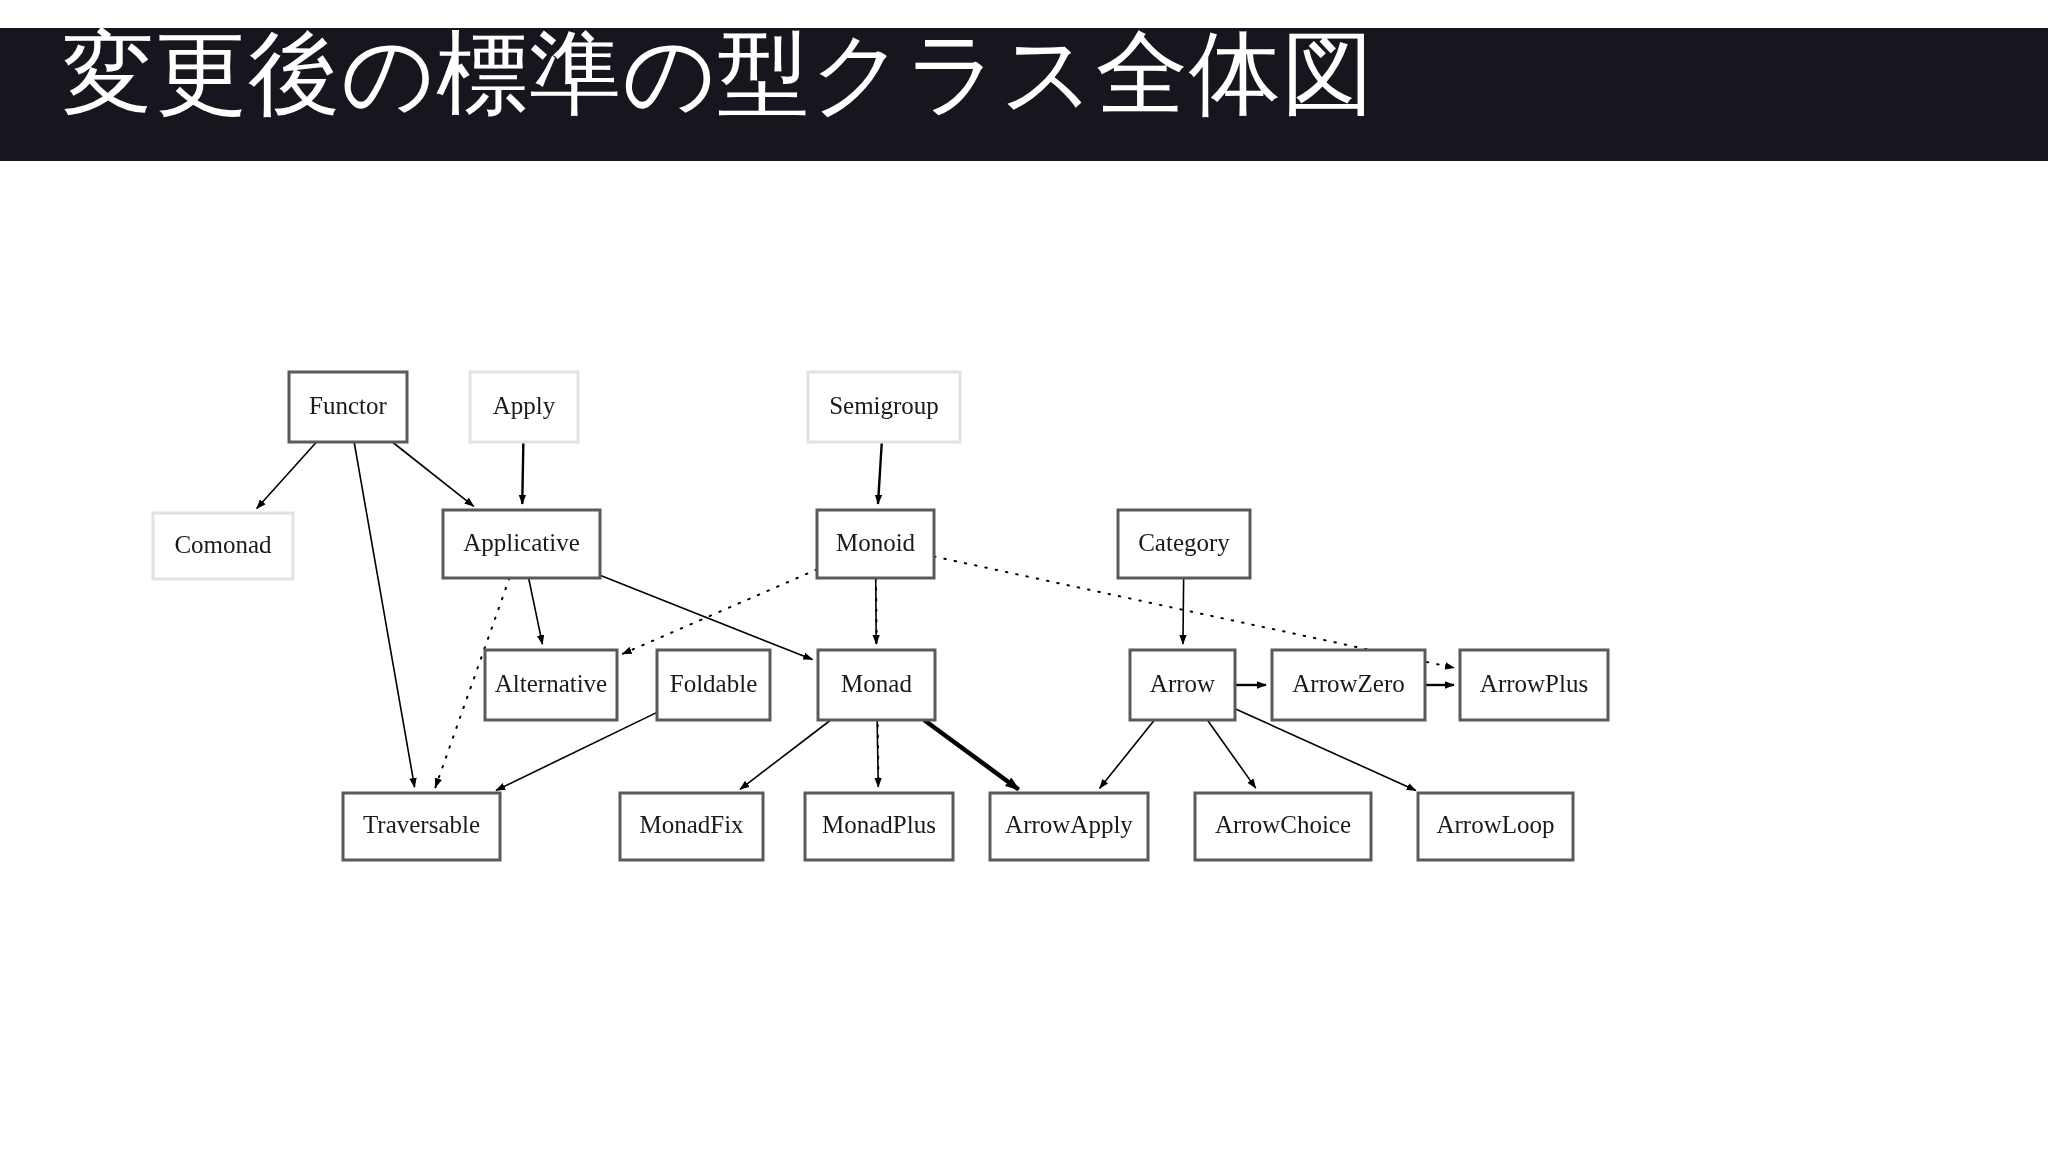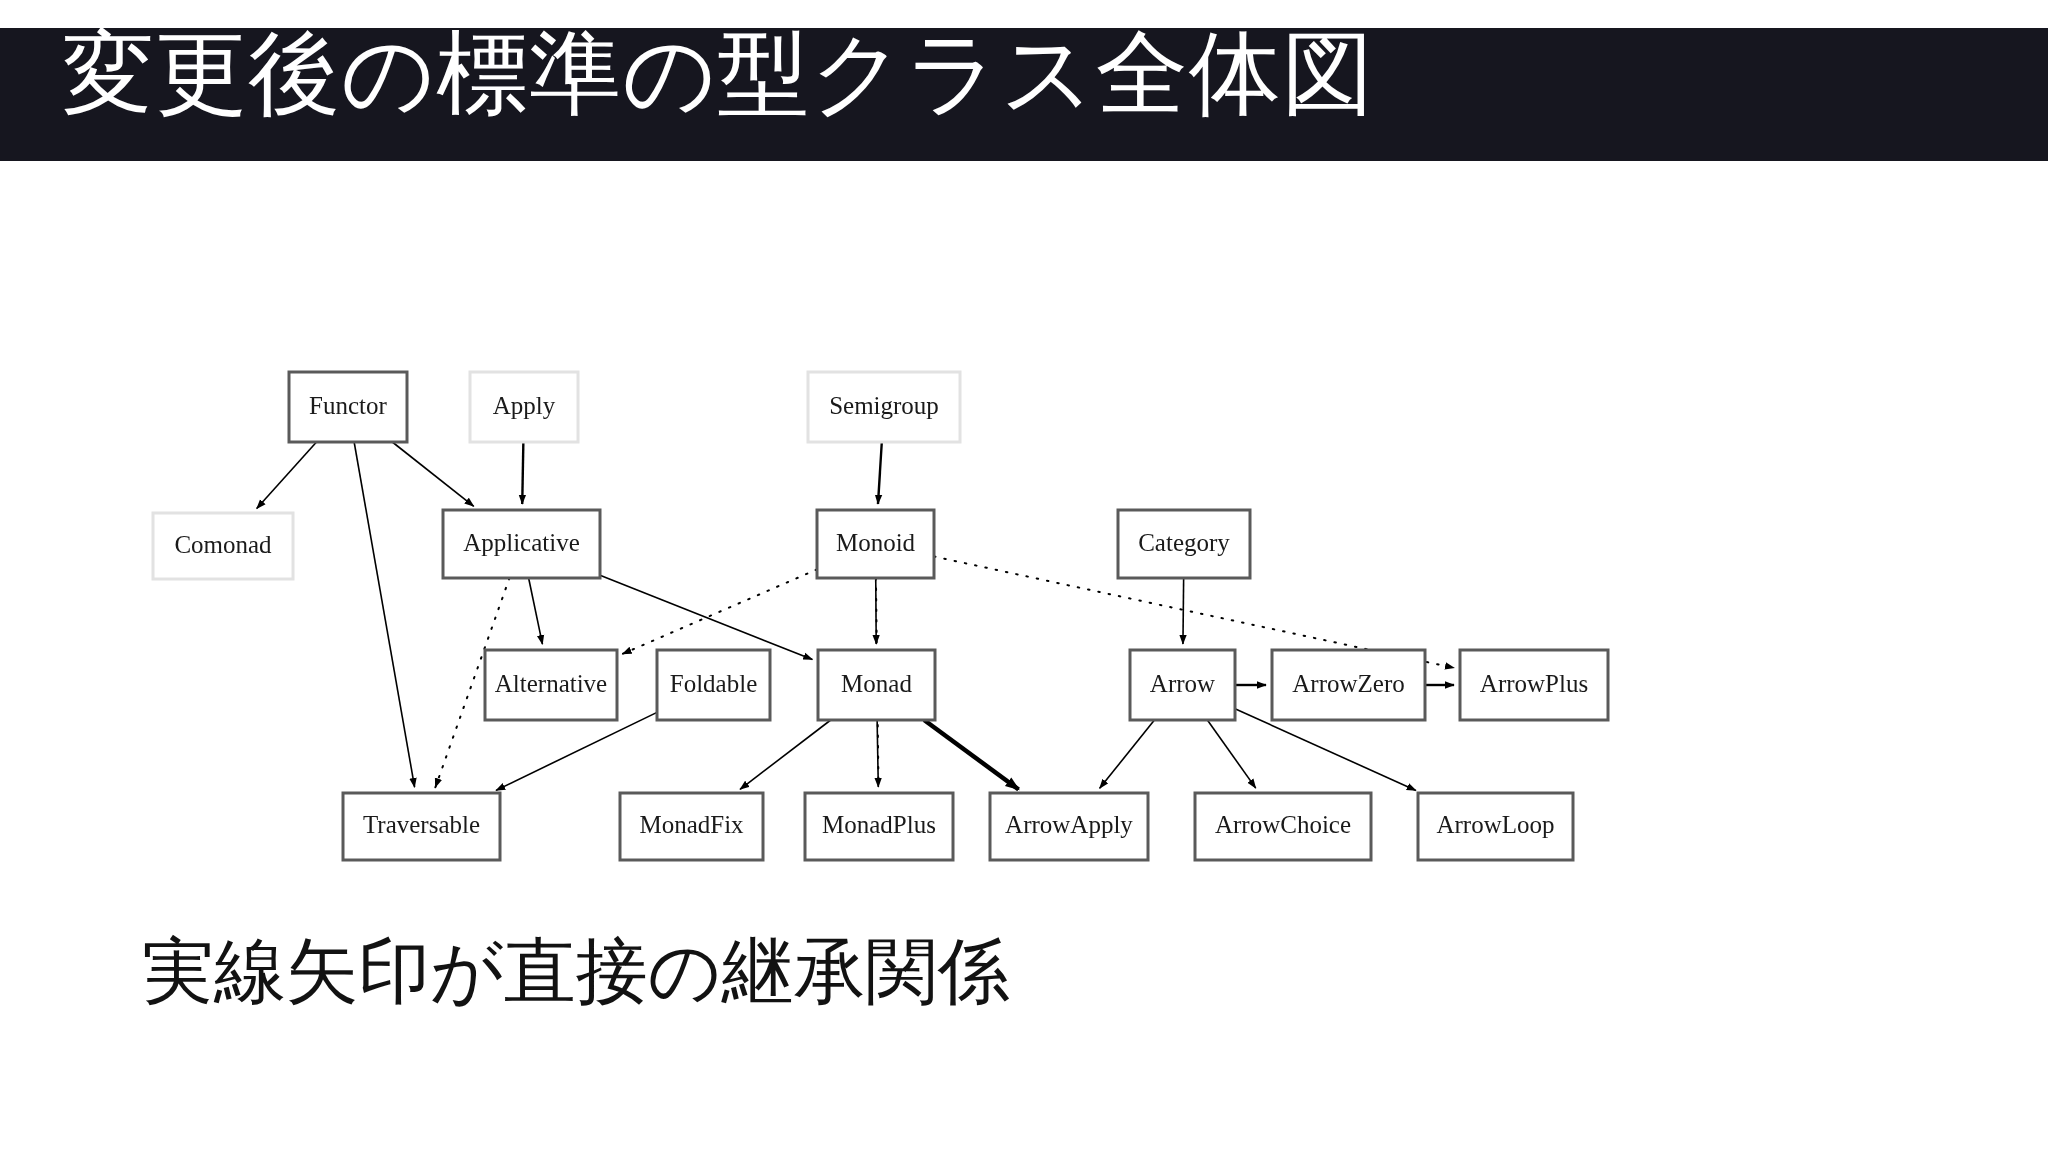--- a/index.html
+++ b/index.html
@@ -171,15 +171,14 @@
           <rect x="1195" y="453" width="176" height="67" fill="#ffffff" stroke="#5a5a5a" stroke-width="3"></rect>
           <text class="node-label" x="1283" y="487.5">ArrowChoice</text>
         </g>
         <g>
           <rect x="1418" y="453" width="155" height="67" fill="#ffffff" stroke="#5a5a5a" stroke-width="3"></rect>
           <text class="node-label" x="1495.5" y="487.5">ArrowLoop</text>
         </g>
       </g>
   </svg>
 
-  <div class="caption-text">実線矢印が直接の継承関係</div>
 
 </div>
 
 </body></html>

